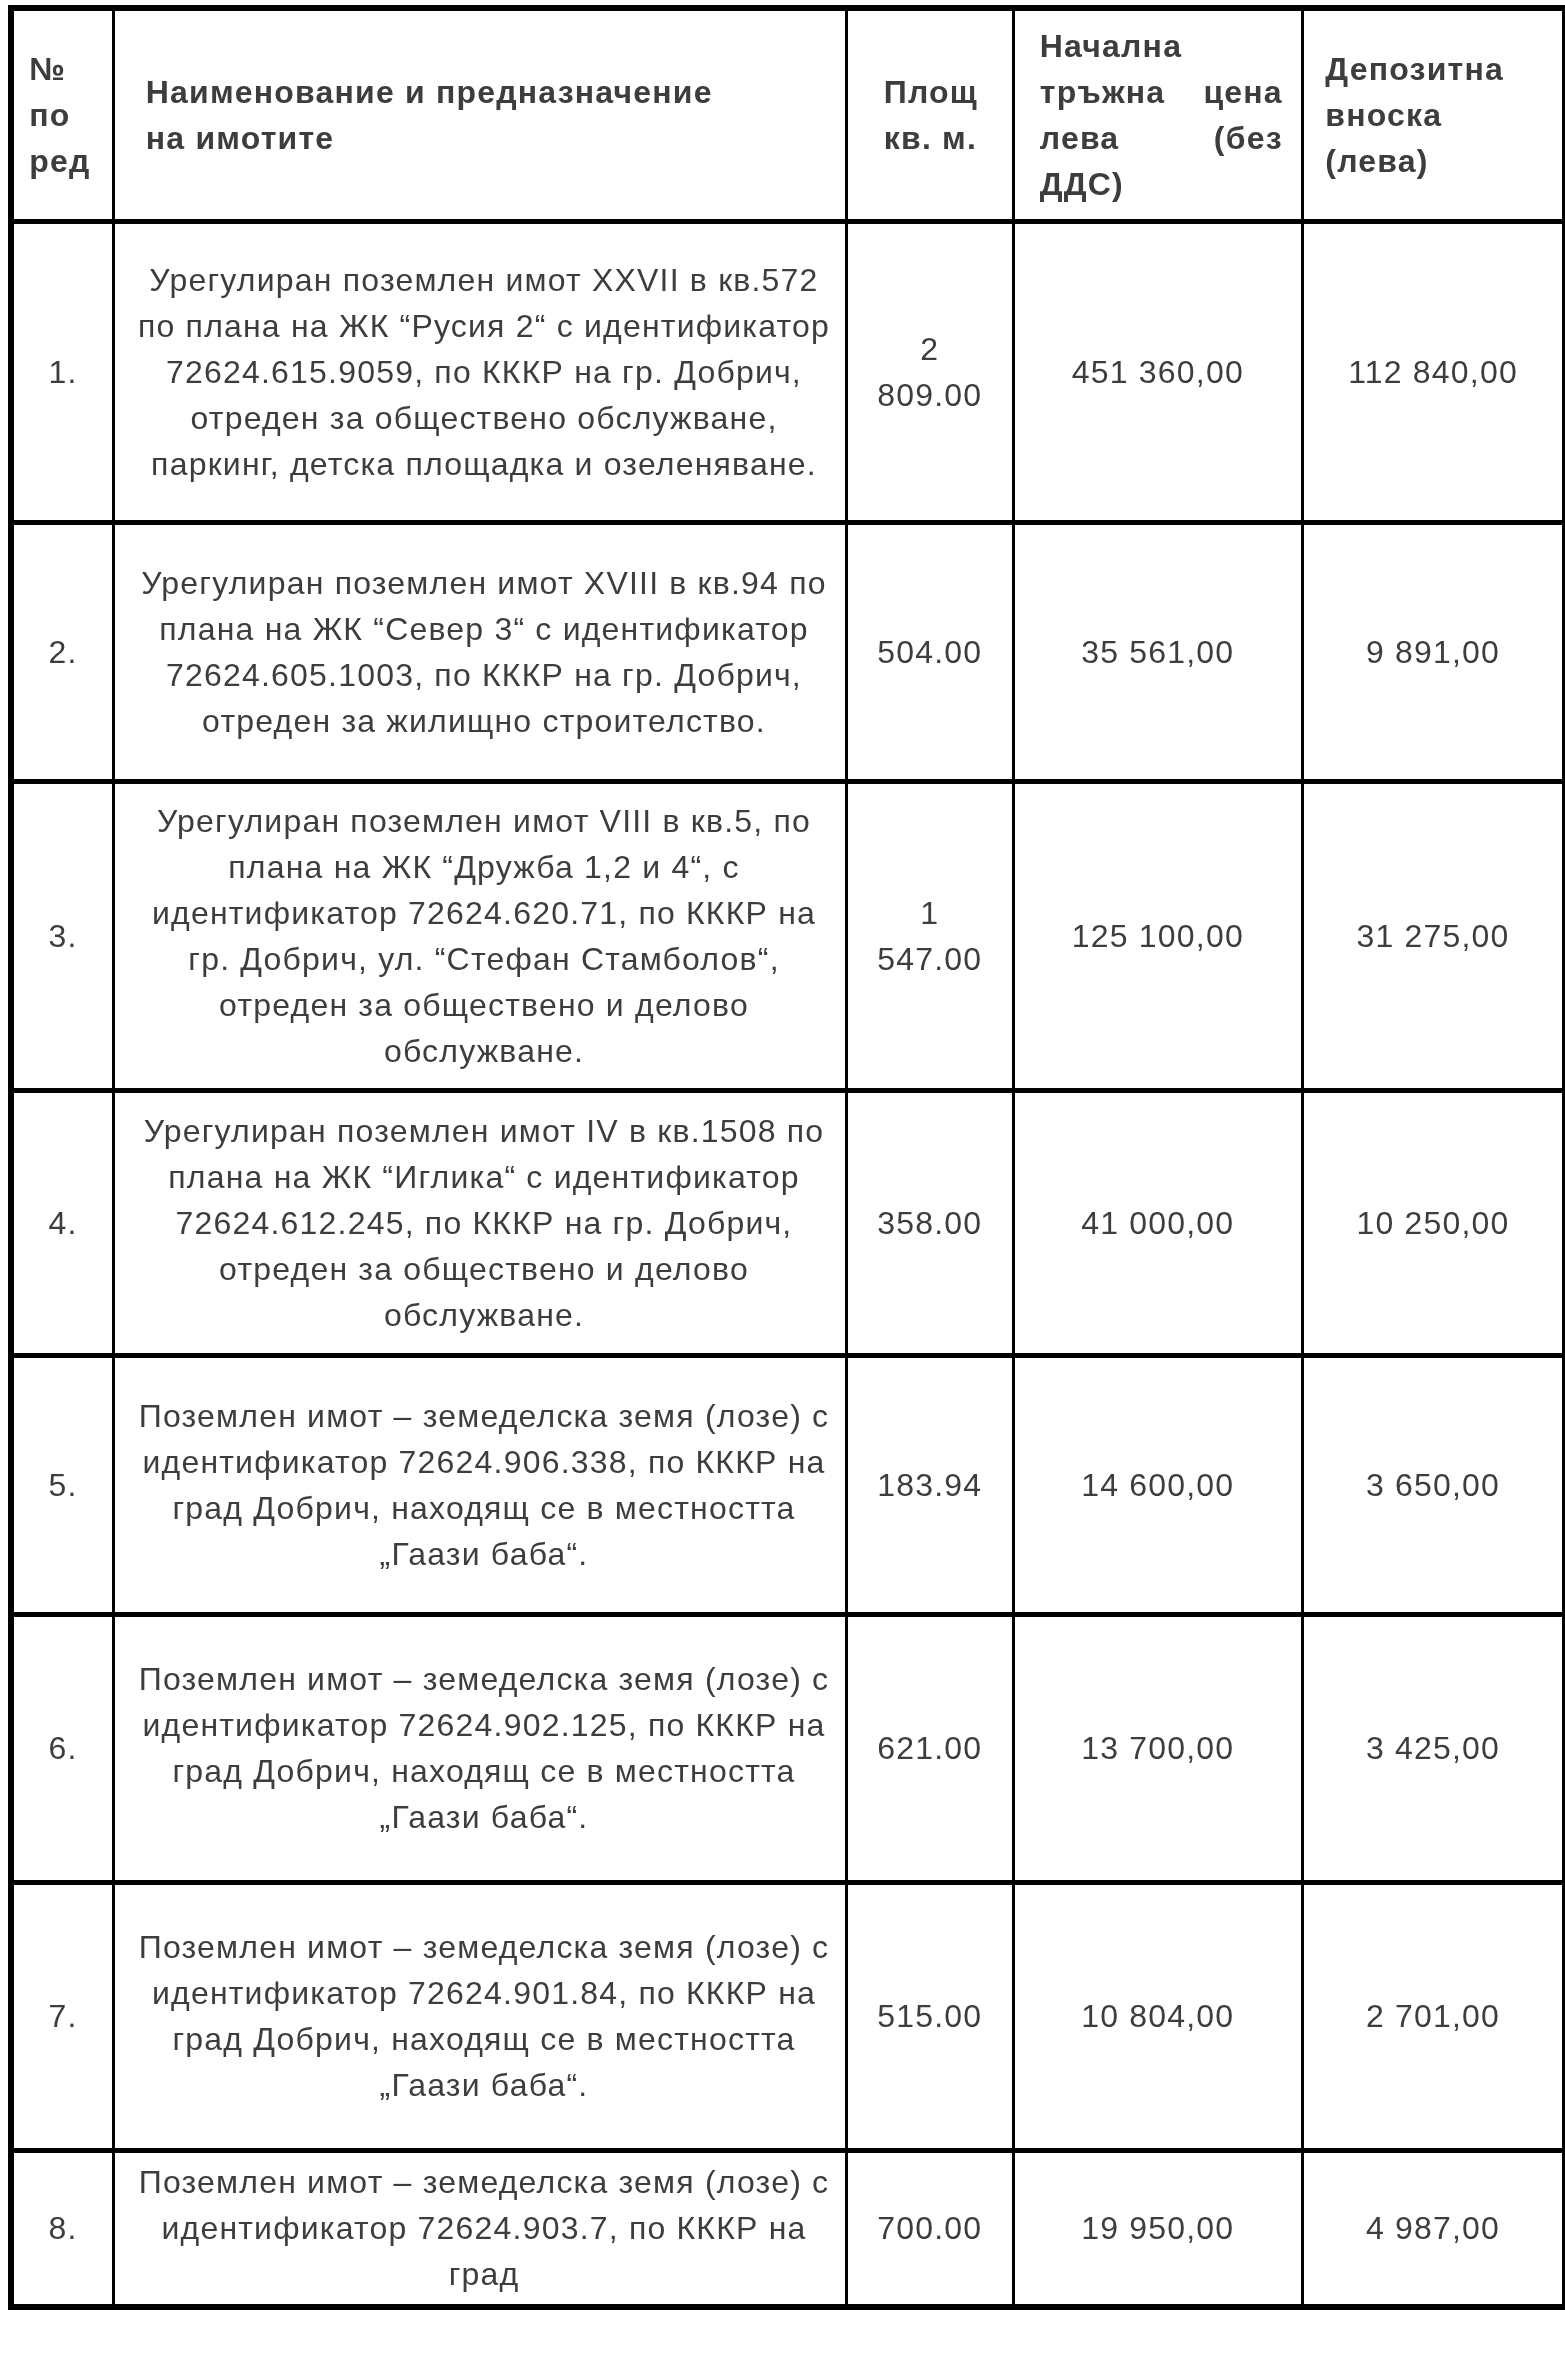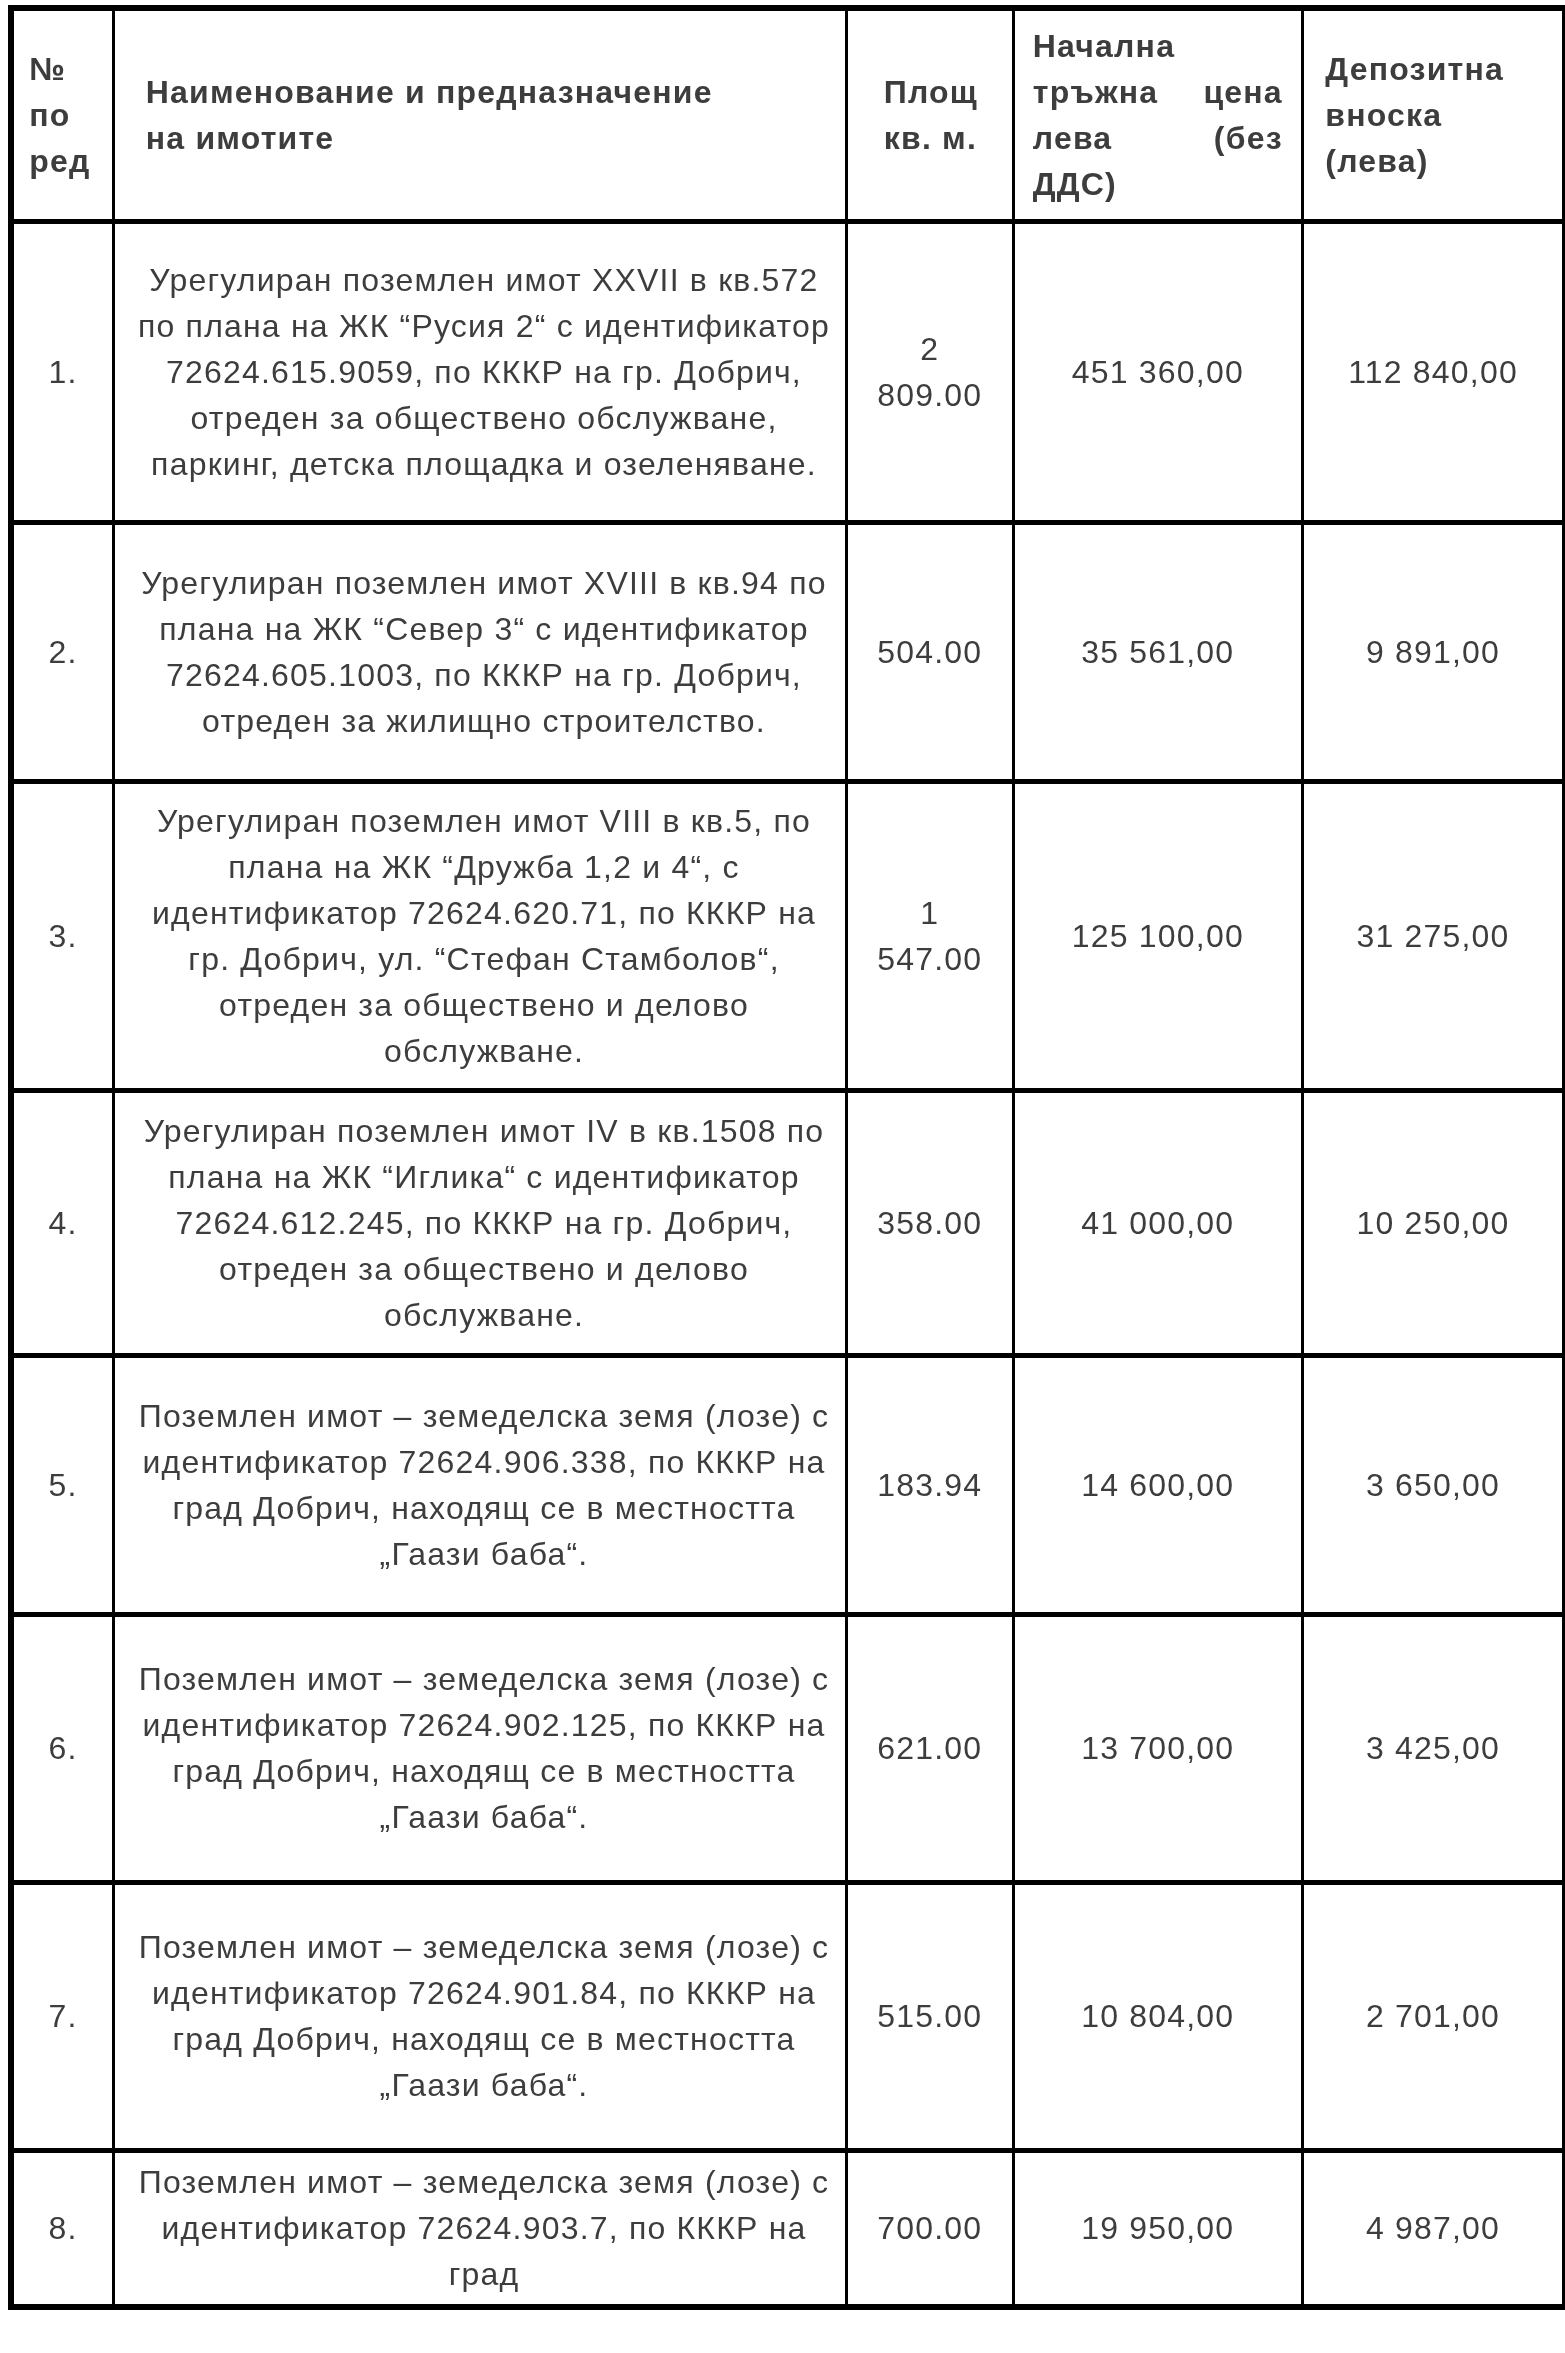--- a/index.html
+++ b/index.html
@@ -45,20 +45,21 @@
     padding: 0;
   }
   th.col-num     { padding-left: 15px; }
   th.col-name    { padding-left: 31px; padding-right: 13.3px; }
   th.col-area    { padding-left: 36px; padding-right: 8.3px; }
   th.col-price   { padding-left: 18px; padding-right: 18px; }
   th.col-deposit { padding-left: 21.5px; padding-right: 24px; margin-left: 12px; }
   th .jline {
     display: flex;
     justify-content: space-between;
+    margin-left: 7px;
   }
   td.cell-num {
     text-align: center;
     padding: 0 3.3px;
   }
   td.cell-name {
     text-align: center;
     padding: 6.6px 11.6px 6.6px 20px;
   }
   td.cell-area {

